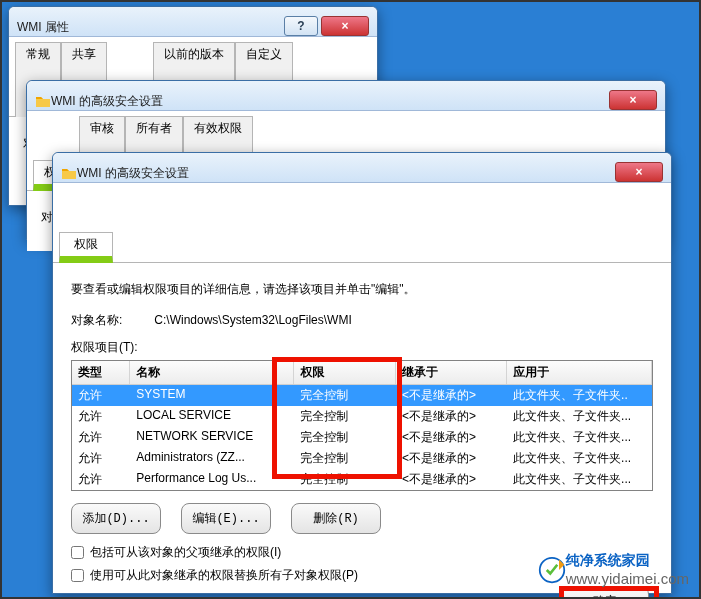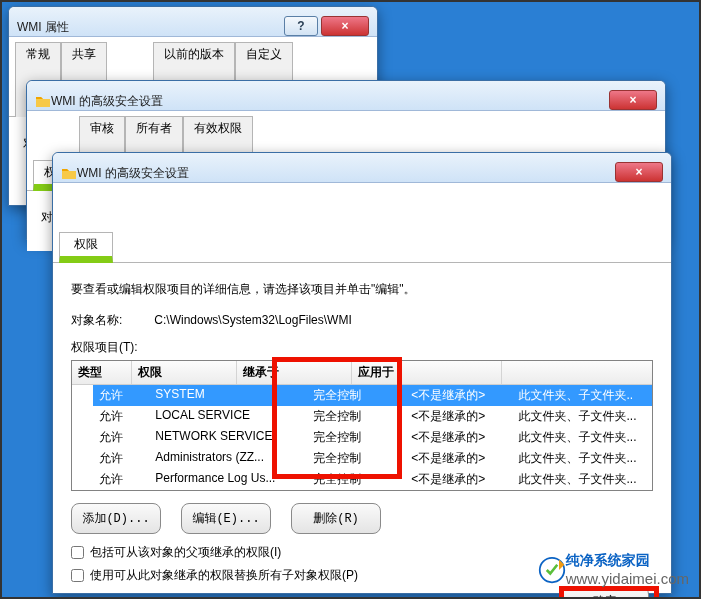--- a/index.html
+++ b/index.html
@@ -31,21 +31,21 @@
   #w3 .content { padding:12px 18px 10px 18px; }
   .instr { margin:6px 0 14px 0; }
   .row-label { margin-bottom:10px; }
   .field-label { display:inline-block; width:80px; }
   .field-val { display:inline-block; }
 
   
   .perm-box { border:1px solid #828282; margin-top:4px; }
   .perm-head { display:flex; background:linear-gradient(#fcfcfc,#ececec); border-bottom:1px solid #cfcfcf; }
   .perm-head div { padding:3px 6px; border-right:1px solid #d4d4d4;font-weight:bold; }
-  .perm-row { display:flex; padding:1px 0;margin-left:21px; }
+  .perm-row { display:flex; padding:1px 0; }
   .perm-row.sel { background:#3399ff; color:#fff; }
   .perm-row div { padding:1px 6px; white-space:nowrap; overflow:hidden; }
   .c-type { width:60px; }
   .c-name { width:170px; }
   .c-perm { width:105px; }
   .c-inh { width:115px; }
   .c-apply { width:150px; }
 
   .red-hi-col { position:absolute; border:5px solid #e10; pointer-events:none; }
 
@@ -139,20 +139,21 @@
     <div class="row-label">
       <span class="field-label">对象名称:</span>
       <span class="field-val">C:\Windows\System32\LogFiles\WMI</span>
     </div>
 
     <div>权限项目(T):</div>
 
     <div class="perm-box" id="perm-box" style="position:relative;">
       <div class="perm-head">
         <div class="c-type">类型</div>
+        <div class="c-name">名称</div>
         <div class="c-perm">权限</div>
         <div class="c-inh">继承于</div>
         <div class="c-apply">应用于</div>
       </div>
       <div id="perm-rows">
           <div class="perm-row sel">
             <div class="c-type">允许</div>
             <div class="c-name">SYSTEM</div>
             <div class="c-perm">完全控制</div>
             <div class="c-inh">&lt;不是继承的&gt;</div>

